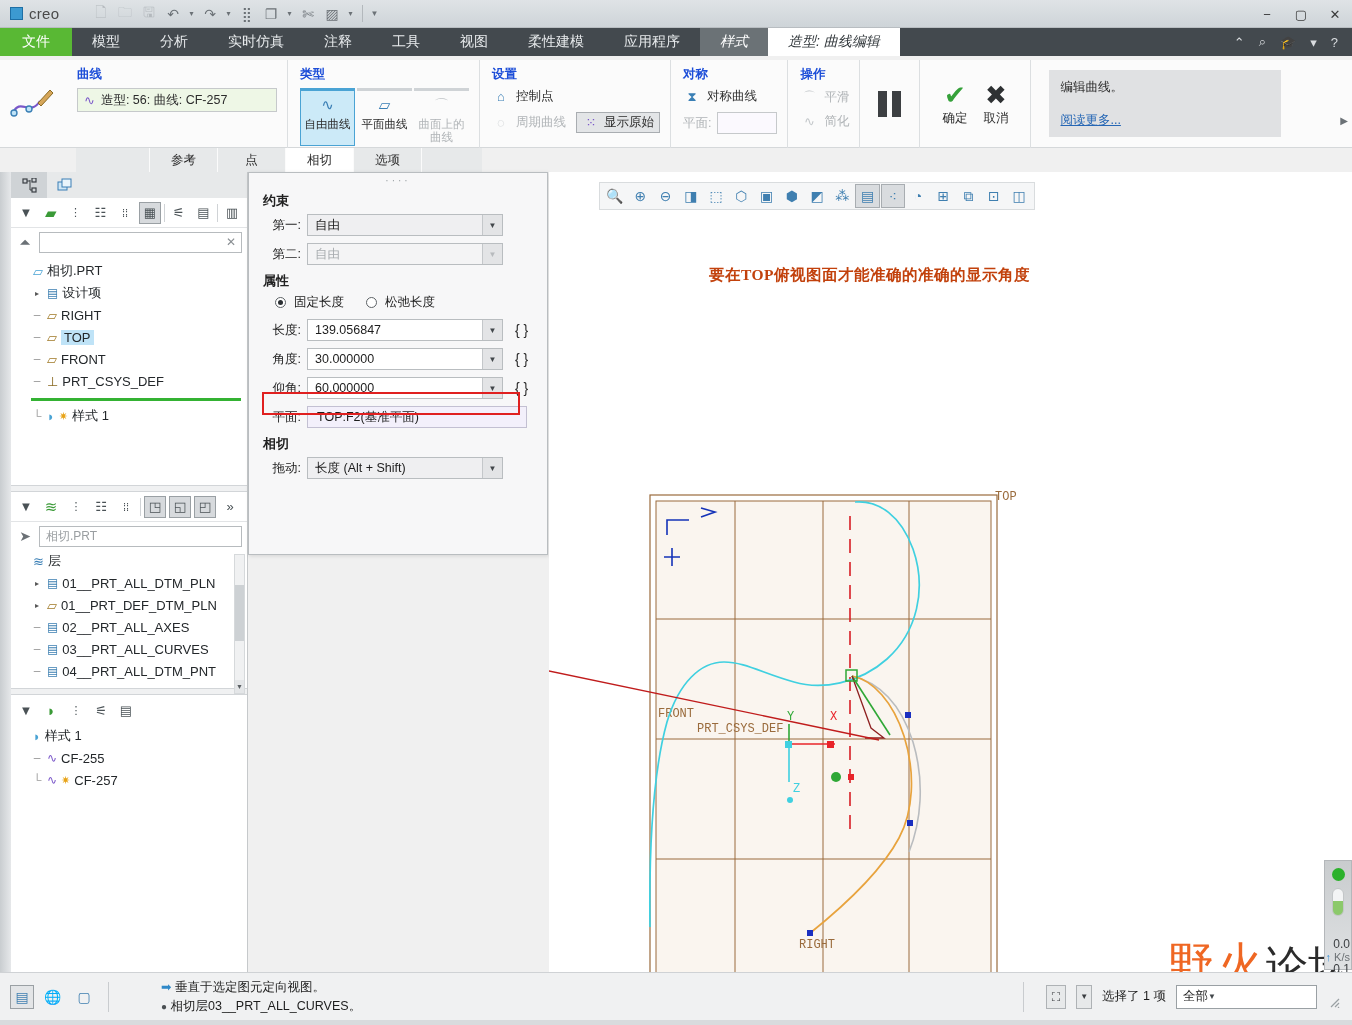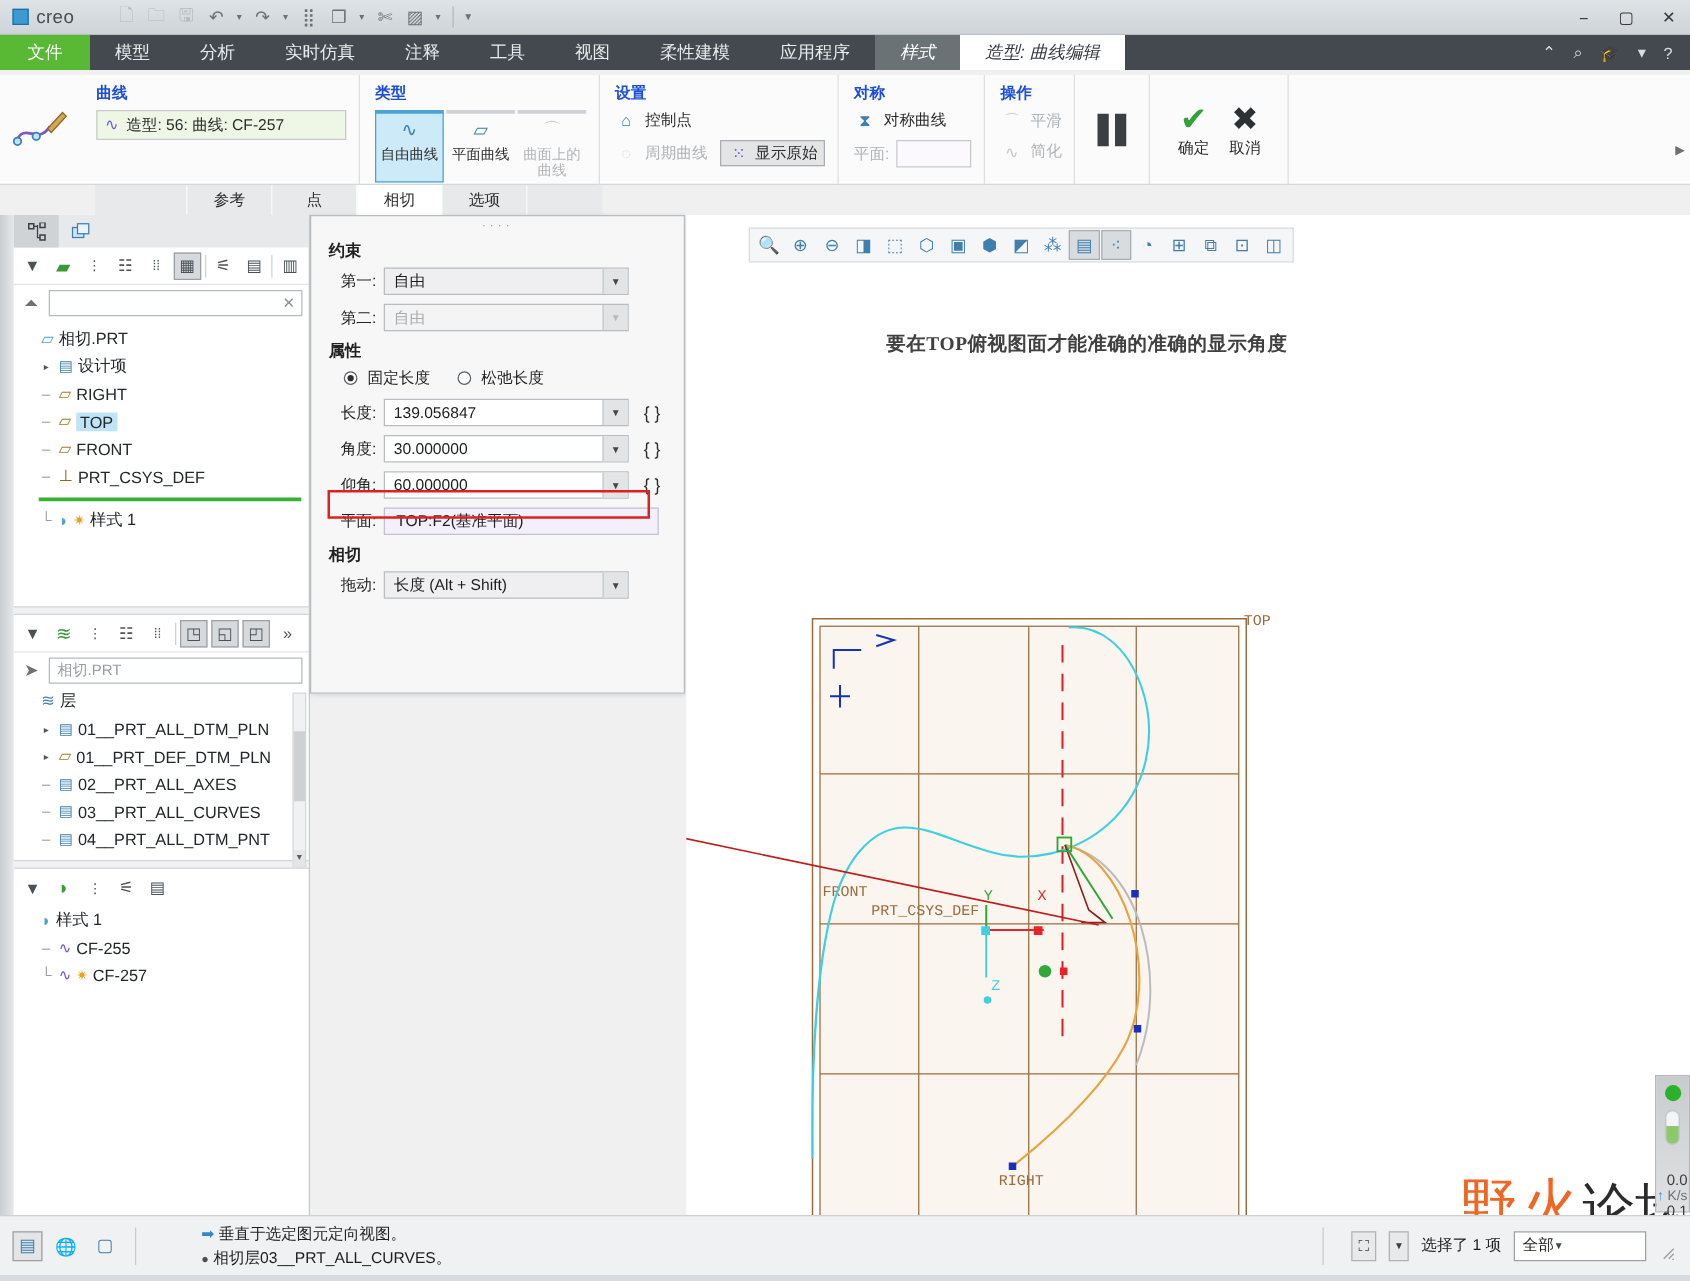--- a/index.html
+++ b/index.html
@@ -181,21 +181,21 @@
   .hl-box { position:absolute; left:262px; top:392px; width:258px; height:23px;
             border:2px solid #e02020; pointer-events:none; }
 
   
   .gfx { position:absolute; left:549px; top:172px; width:803px; height:800px; background:#ffffff; }
   .gtoolbar { position:absolute; left:50px; top:10px; width:436px; height:28px;
               background:#f5f6f7; border:1px solid #d9dcde; display:flex; align-items:center; padding:0 3px; gap:1px; }
   .gicon { width:25px; height:24px; display:flex; align-items:center; justify-content:center;
            font-size:14px; color:#3f7fb0; }
   .gicon.on { background:#d9dcdf; border:1px solid #a8adb1; }
-  .note { position:absolute; left:160px; top:93px; color:#404040; font-size:15.5px;
+  .note { position:absolute; left:160px; top:93px; color:#c2410c; font-size:15.5px;
           font-family:"Liberation Serif", serif; font-weight:bold; letter-spacing:.5px; white-space:nowrap; }
 
   .watermark { position:absolute; left:1168px; top:930px; width:180px; height:64px; pointer-events:none; }
   .wm-url { position:absolute; left:1190px; top:1000px; color:#5b5f63; font-size:12.5px;
             font-style:italic; font-family:"Liberation Serif", serif; }
 
   
   .netw { position:absolute; right:0; top:860px; width:28px; height:110px;
           background:linear-gradient(#c9ccce,#dfe1e3); border:1px solid #b4b7ba; }
   .netw .dot { width:13px; height:13px; border-radius:50%; background:#2bb12b; margin:7px auto 0; }
@@ -209,21 +209,21 @@
                background:#f0f1f2; border-top:1px solid #cfd2d5; display:flex; align-items:center; }
   .sb-icons { display:flex; align-items:center; gap:7px; padding-left:10px; }
   .sb-ico { width:24px; height:24px; display:flex; align-items:center; justify-content:center;
             font-size:14px; color:#3f7fb0; }
   .sb-ico.box { border:1px solid #9aa0a4; background:#e3e5e7; }
   .sb-sep { width:1px; height:30px; background:#c9cccf; margin:0 12px; }
   .sb-msgs { font-size:12.5px; color:#1d1d1d; line-height:1.5;margin-left:40px; }
   .sb-right { margin-left:auto; display:flex; align-items:center; gap:10px; padding-right:12px; }
   .sb-btn { height:24px; border:1px solid #aeb2b5; background:#e7e9ea; display:flex; align-items:center;
             padding:0 5px; gap:5px; font-size:12px; color:#3a3d40; }
-  .sel-box { width:106px; height:24px; border:1px solid #9aa0a4; background:#ffffff;
+  .sel-box { width:141px; height:24px; border:1px solid #9aa0a4; background:#ffffff;
              display:flex; align-items:center; padding:0 6px; font-size:12.5px; color:#1d1d1d;
              }
   .grip { width:13px; height:13px; align-self:flex-end; margin-bottom:4px; }
   .bottomline { position:absolute; left:0; top:1020px; width:1352px; height:5px; background:#d8dbdd; }
 </style>
 </head>
 <body>
 
 <div id="app">
 
@@ -366,20 +366,24 @@
       <div class="oc">
         <span class="g ok">✔</span>
         <span>确定</span>
       </div>
       <div class="oc">
         <span class="g no">✖</span>
         <span>取消</span>
       </div>
     </div>
 
+    <div class="helpbox">
+      <span>编辑曲线。</span>
+      <a href="#">阅读更多...</a>
+    </div>
     <div class="ribbon-caret">▶</div>
   </div>
 
   <div class="subtabs">
     <div class="subtab spacer"></div>
     <div class="subtab">参考</div>
     <div class="subtab">点</div>
     <div class="subtab on">相切</div>
     <div class="subtab">选项</div>
     <div class="subtab tail"></div>

